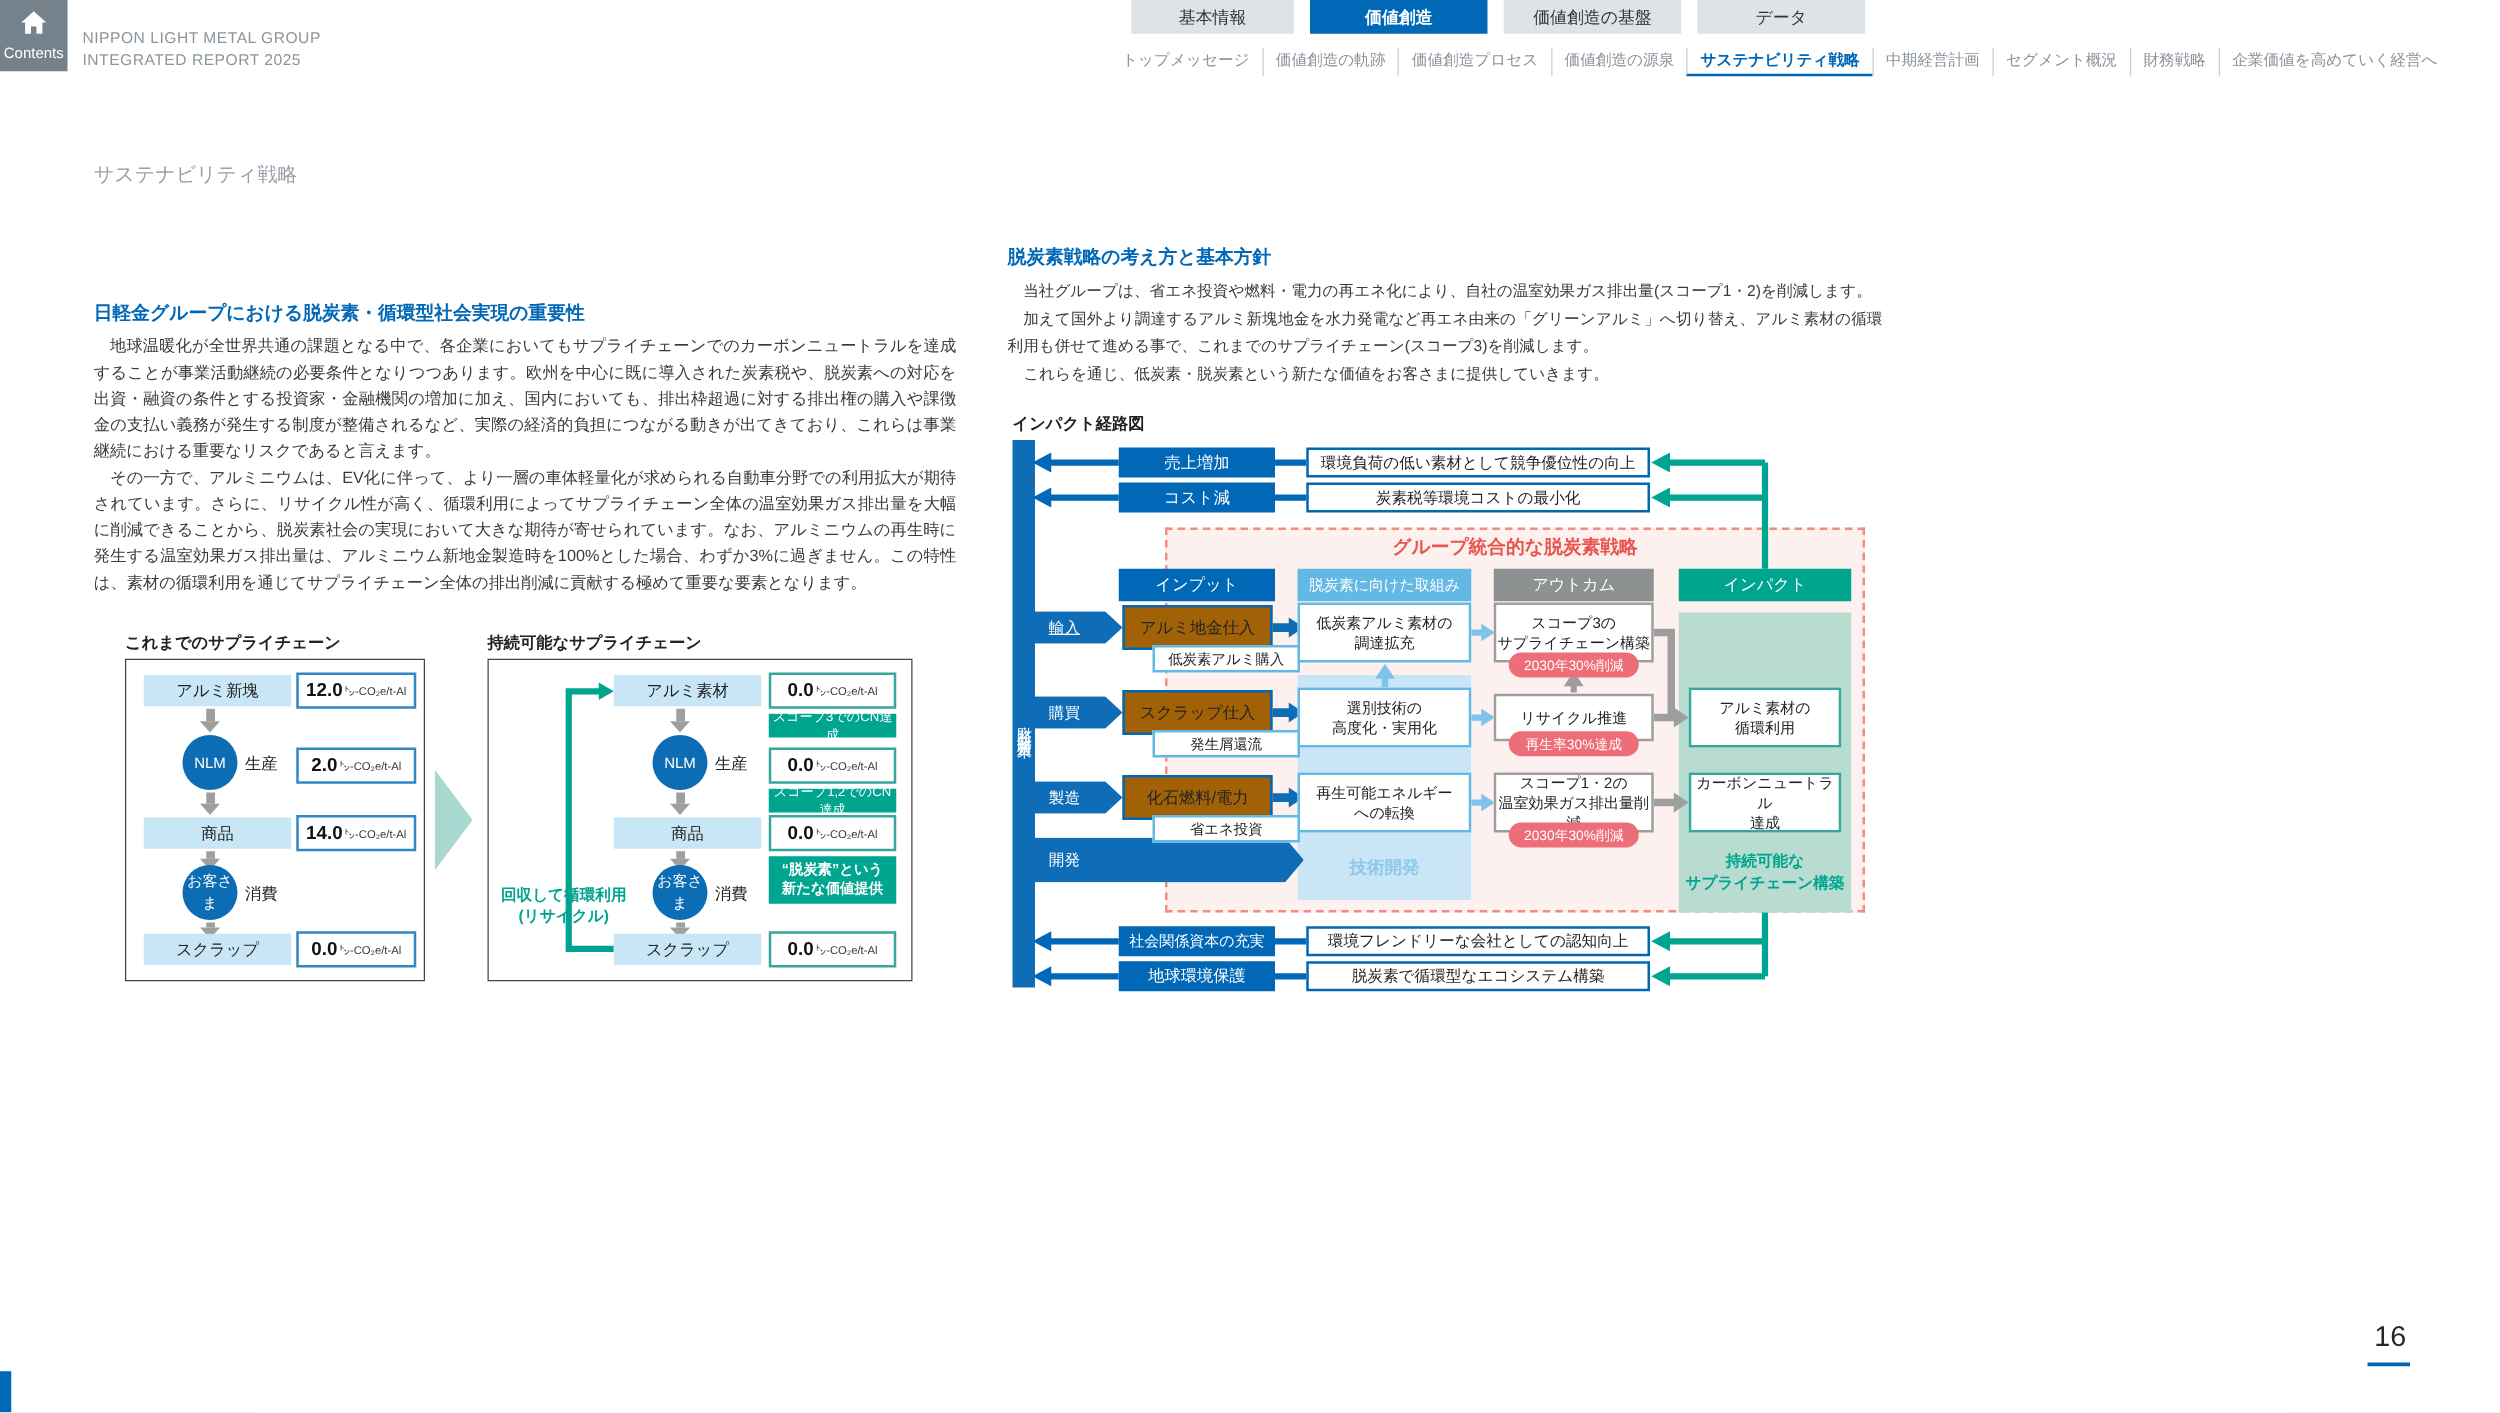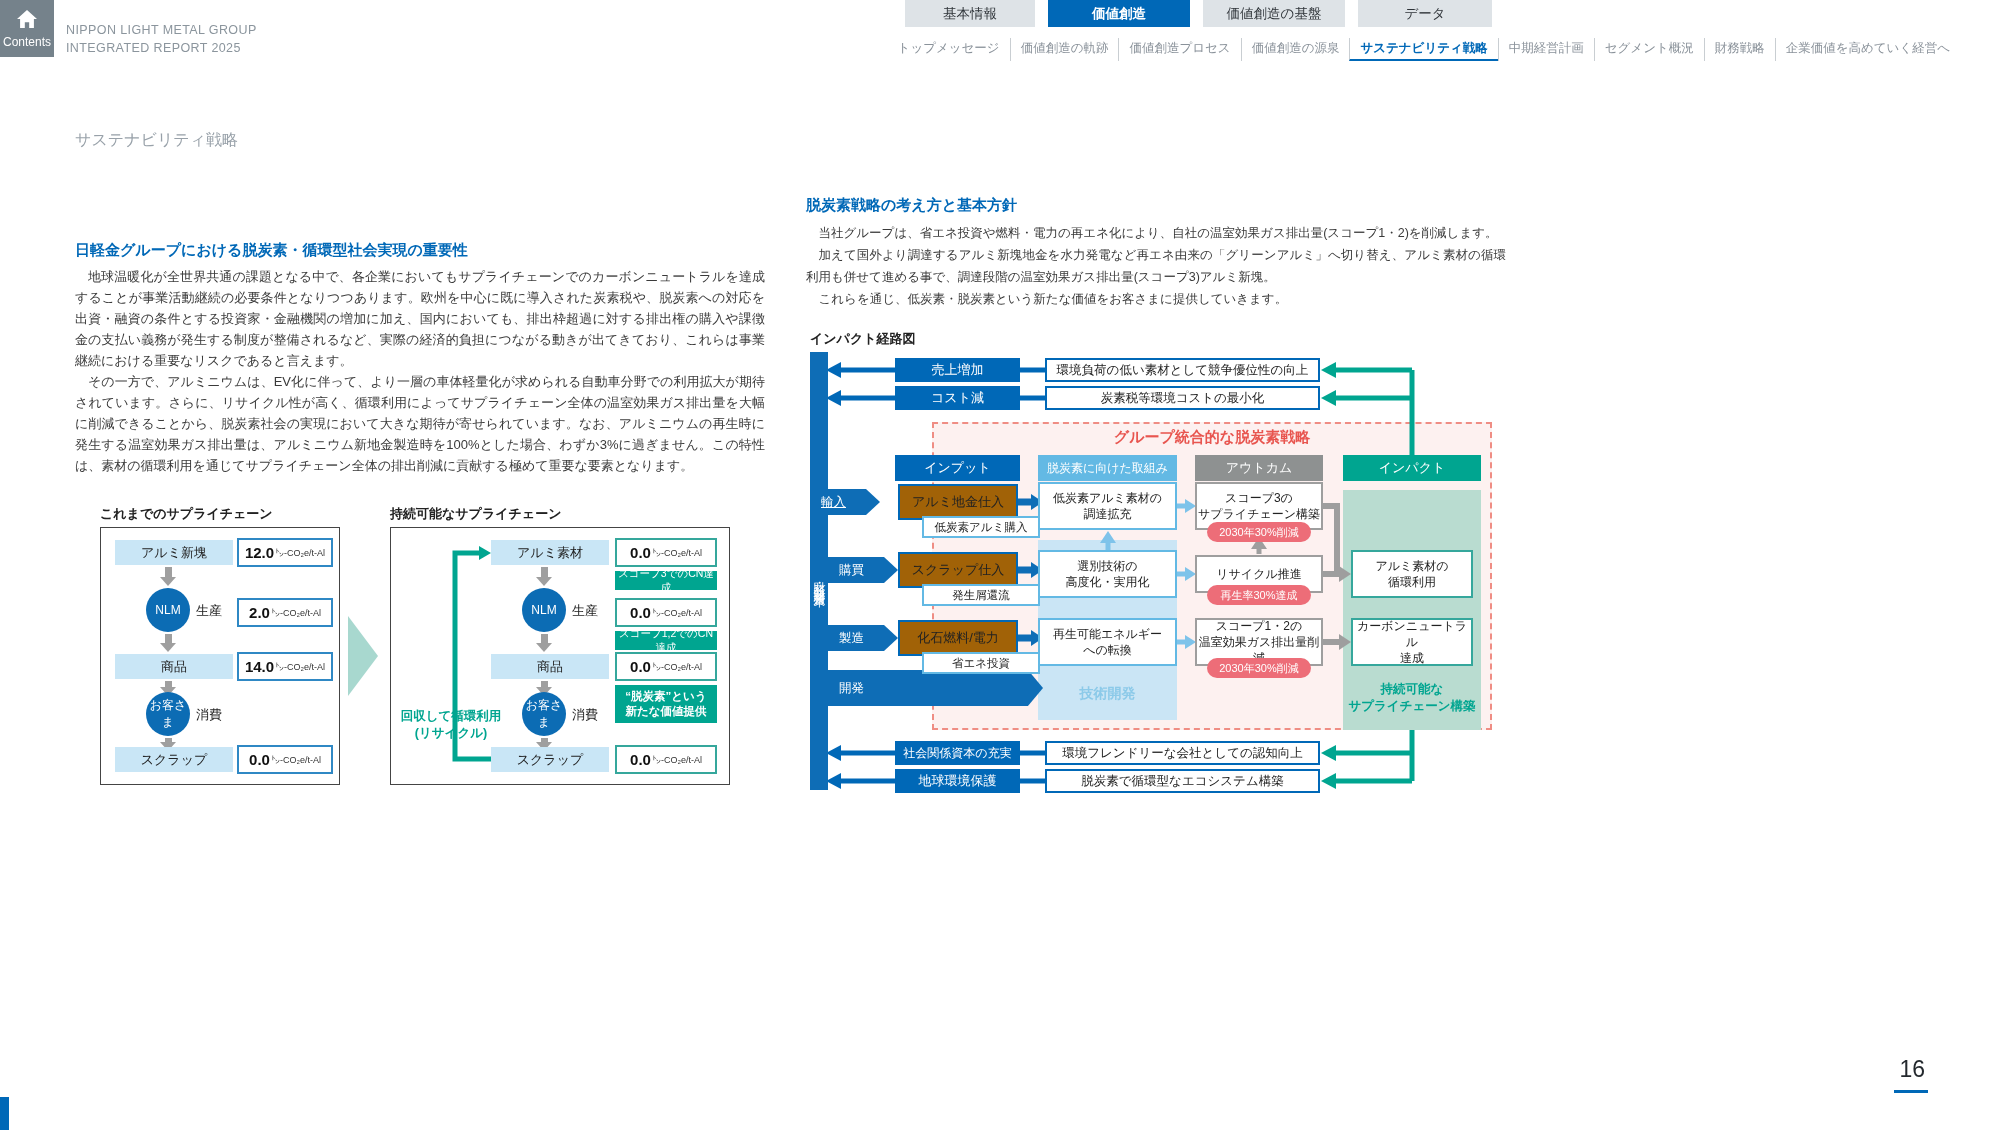--- a/index.html
+++ b/index.html
@@ -195,21 +195,21 @@
     <div class="abs sc-node ctr" style="left:100px; top:219px; width:118px; height:25px;">スクラップ</div>
     <div class="abs sc-val v2" style="left:224px; top:217px; width:102px; height:29px;">
       <span class="num">0.0</span>
         <span class="unit">㌧-CO₂e/t-Al</span>
     </div>
   </div>
 
   <div class="abs h-blue" style="left:806px; top:196px;">脱炭素戦略の考え方と基本方針</div>
   <div class="abs r-txt" style="left:806px; top:222px;">
     <p>当社グループは、省エネ投資や燃料・電力の再エネ化により、自社の温室効果ガス排出量(スコープ1・2)を削減します。</p>
-    <p>加えて国外より調達するアルミ新塊地金を水力発電など再エネ由来の「グリーンアルミ」へ切り替え、アルミ素材の循環利用も併せて進める事で、調達段階の温室効果ガス排出量(スコープ3)アルミ新塊。</p>
+    <p>加えて国外より調達するアルミ新塊地金を水力発電など再エネ由来の「グリーンアルミ」へ切り替え、アルミ素材の循環利用も併せて進める事で、これまでのサプライチェーン(スコープ3)を削減します。</p>
     <p>これらを通じ、低炭素・脱炭素という新たな価値をお客さまに提供していきます。</p>
   </div>
   <div class="abs" style="left:810px; top:330px; font-size:13px; font-weight:bold; color:#222;">インパクト経路図</div>
 
   <div class="abs" id="diag">
 
     <div class="abs dashed-box"></div>
     <div class="abs panel-blue"></div>
     <div class="abs panel-green"></div>
 
@@ -254,21 +254,21 @@
     <div class="abs lab-blue ctr" style="left:85px; top:34px; width:125px; height:24px;">コスト減</div>
     <div class="abs out-white ctr" style="left:235px; top:34px; width:275px; height:24px;">炭素税等環境コストの最小化</div>
 
     <div class="abs strategy-title">グループ統合的な脱炭素戦略</div>
 
     <div class="abs col-h ctr" style="left:85px; width:125px; top:103px; background:#0068b7;">インプット</div>
     <div class="abs col-h ctr" style="left:228px; width:139px; top:103px; background:#63b9e4; font-size:12px;">脱炭素に向けた取組み</div>
     <div class="abs col-h ctr" style="left:385px; width:128px; top:103px; background:#8e9191;">アウトカム</div>
     <div class="abs col-h ctr" style="left:533px; width:138px; top:103px; background:#00a590;">インパクト</div>
 
-    <div class="abs proc" style="left:0; top:137px; width:70px; height:26px;text-decoration:underline;">輸入</div>
+    <div class="abs proc" style="left:18px; top:137px; width:70px; height:26px;text-decoration:underline;">輸入</div>
     <div class="abs proc" style="left:18px; top:205px; width:70px; height:26px;text-align:center;">購買</div>
     <div class="abs proc" style="left:18px; top:273px; width:70px; height:26px;">製造</div>
     <div class="abs proc" style="left:18px; top:318px; width:215px; height:36px; clip-path:polygon(0 0, 93% 0, 100% 50%, 93% 100%, 0 100%);">開発</div>
 
     <div class="abs in-box ctr" style="left:88px; top:132px; width:120px; height:36px;">アルミ地金仕入</div>
     <div class="abs in-sub ctr" style="left:112px; top:164px; width:118px; height:22px;">低炭素アルミ購入</div>
     <div class="abs act-box ctr pre" style="left:228px; top:130px; width:139px; height:48px;">低炭素アルミ素材の
 調達拡充</div>
     <div class="abs outc-box ctr pre" style="left:385px; top:130px; width:128px; height:48px;">スコープ3の
 サプライチェーン構築</div>

